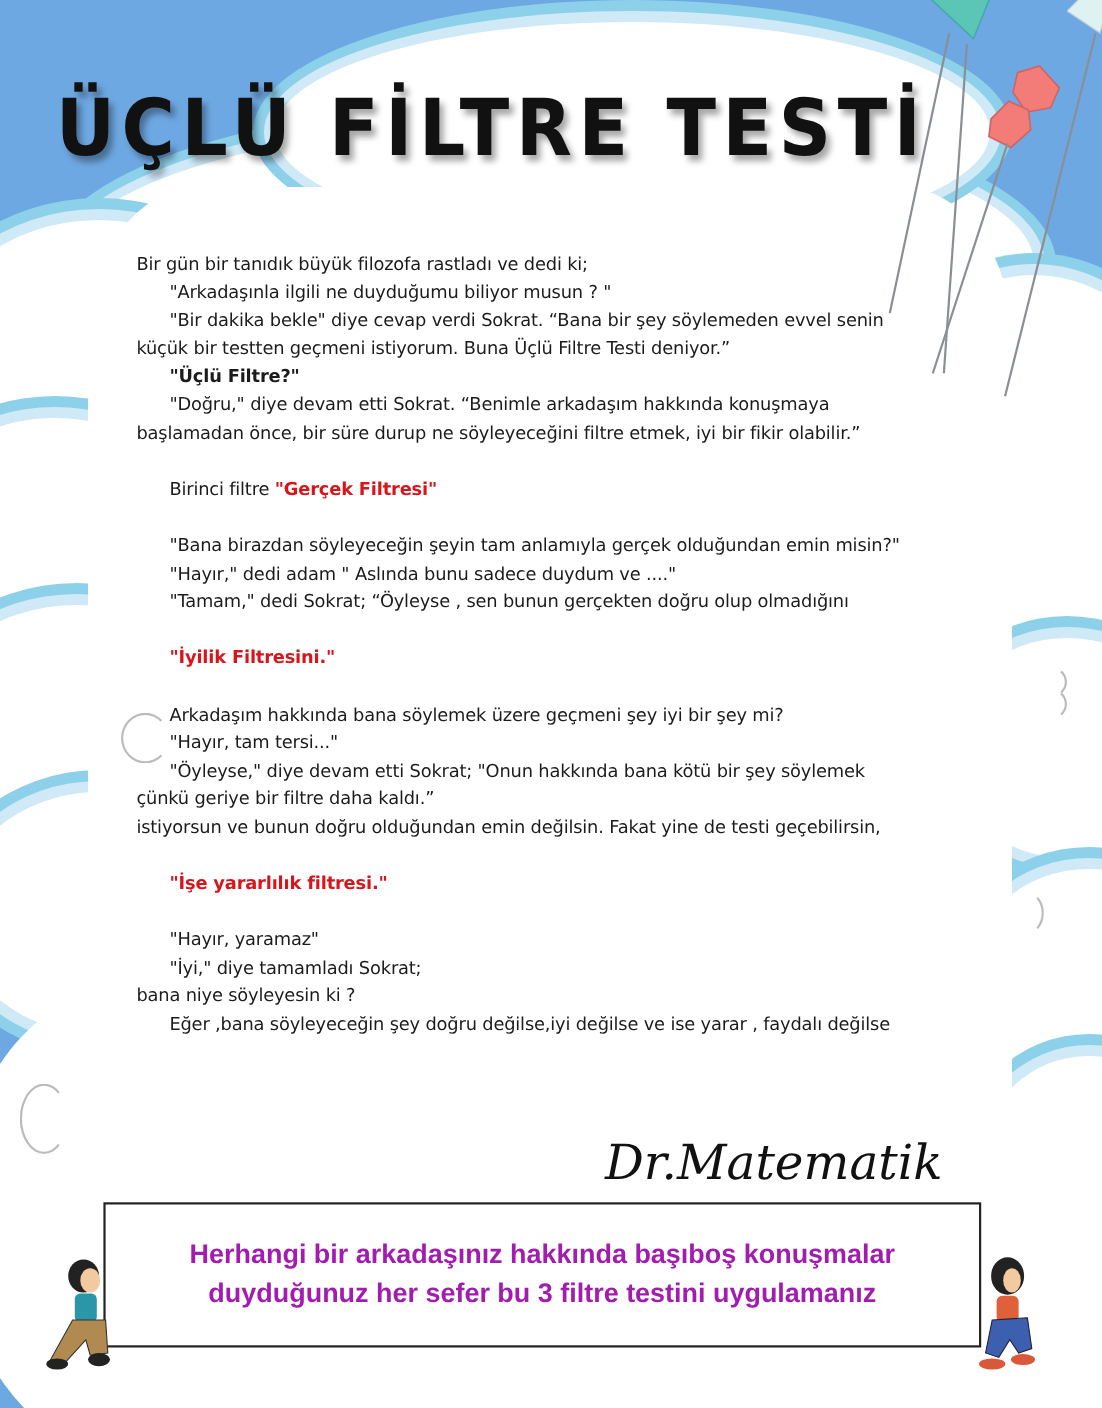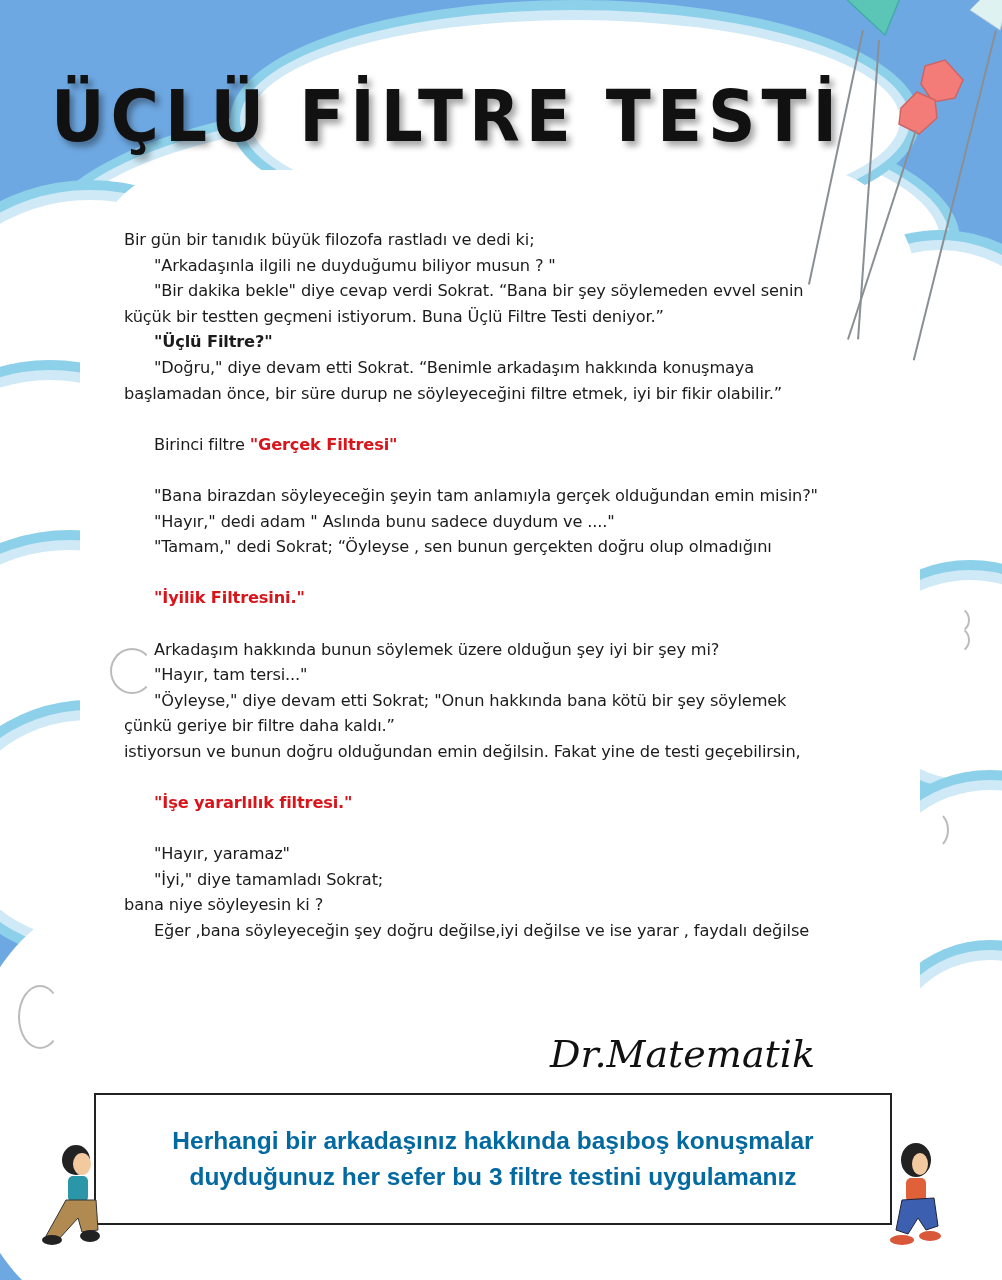--- a/index.html
+++ b/index.html
@@ -24,28 +24,28 @@
     font-family:"DejaVu Sans", sans-serif; font-size:16.2px; color:#1b1b1b;
     line-height:25.6px; letter-spacing:-0.15px;margin-top:11px;
   }
   .p { margin:0; white-space:nowrap; }
   .ind { padding-left:30px; }
   .bold { font-weight:bold; }
   .red { color:#d8151b; font-weight:bold; }
   .gap { height:25.6px; }
   .signature {
     position:absolute; left:550px; top:1032px;
-    font-family:"DejaVu Serif", serif; font-style:italic; font-size:38px; color:#111;
+    font-family:"DejaVu Serif", serif; font-style:italic; font-size:44px; color:#111;
   }
   .banner {
     position:absolute; left:94px; top:1093px; width:794px; height:128px;
     border:2px solid #222; background:#fff;
     display:flex; flex-direction:column; align-items:center; justify-content:center;
     font-family:"Liberation Sans", sans-serif; font-weight:bold; font-size:24.5px;
-    color:#0369a1; line-height:36px; text-align:center;
+    color:#a21caf; line-height:36px; text-align:center;
   }
   .kite { position:absolute; }
   .string { position:absolute; width:2px; background:#8a8f94; transform-origin:top left; }
   .deco-curl { position:absolute; border:2px solid #bbb; border-radius:50%; }
   .person { position:absolute; }
 </style>
 </head>
 <body>
 
 <div class="bg">
@@ -103,21 +103,21 @@
   <p class="p">başlamadan önce, bir süre durup ne söyleyeceğini filtre etmek, iyi bir fikir olabilir.”</p>
   <div class="gap"></div>
   <p class="p ind"><span>Birinci filtre </span><span class="red">"Gerçek Filtresi"</span></p>
   <div class="gap"></div>
   <p class="p ind">"Bana birazdan söyleyeceğin şeyin tam anlamıyla gerçek olduğundan emin misin?"</p>
   <p class="p ind">"Hayır," dedi adam " Aslında bunu sadece duydum ve ...."</p>
   <p class="p ind">"Tamam," dedi Sokrat; “Öyleyse , sen bunun gerçekten doğru olup olmadığını</p>
   <div class="gap"></div>
   <p class="p ind red">"İyilik Filtresini."</p>
   <div class="gap"></div>
-  <p class="p ind">Arkadaşım hakkında bunun söylemek üzere olduğun şey iyi bir şey mi?</p>
+  <p class="p ind">Arkadaşım hakkında bana söylemek üzere geçmeni şey iyi bir şey mi?</p>
   <p class="p ind">"Hayır, tam tersi..."</p>
   <p class="p ind">"Öyleyse," diye devam etti Sokrat; "Onun hakkında bana kötü bir şey söylemek</p>
   <p class="p">çünkü geriye bir filtre daha kaldı.”</p>
   <p class="p">istiyorsun ve bunun doğru olduğundan emin değilsin. Fakat yine de testi geçebilirsin,</p>
   <div class="gap"></div>
   <p class="p ind red">"İşe yararlılık filtresi."</p>
   <div class="gap"></div>
   <p class="p ind">"Hayır, yaramaz"</p>
   <p class="p ind">"İyi," diye tamamladı Sokrat;</p>
   <p class="p">bana niye söyleyesin ki ?</p>

